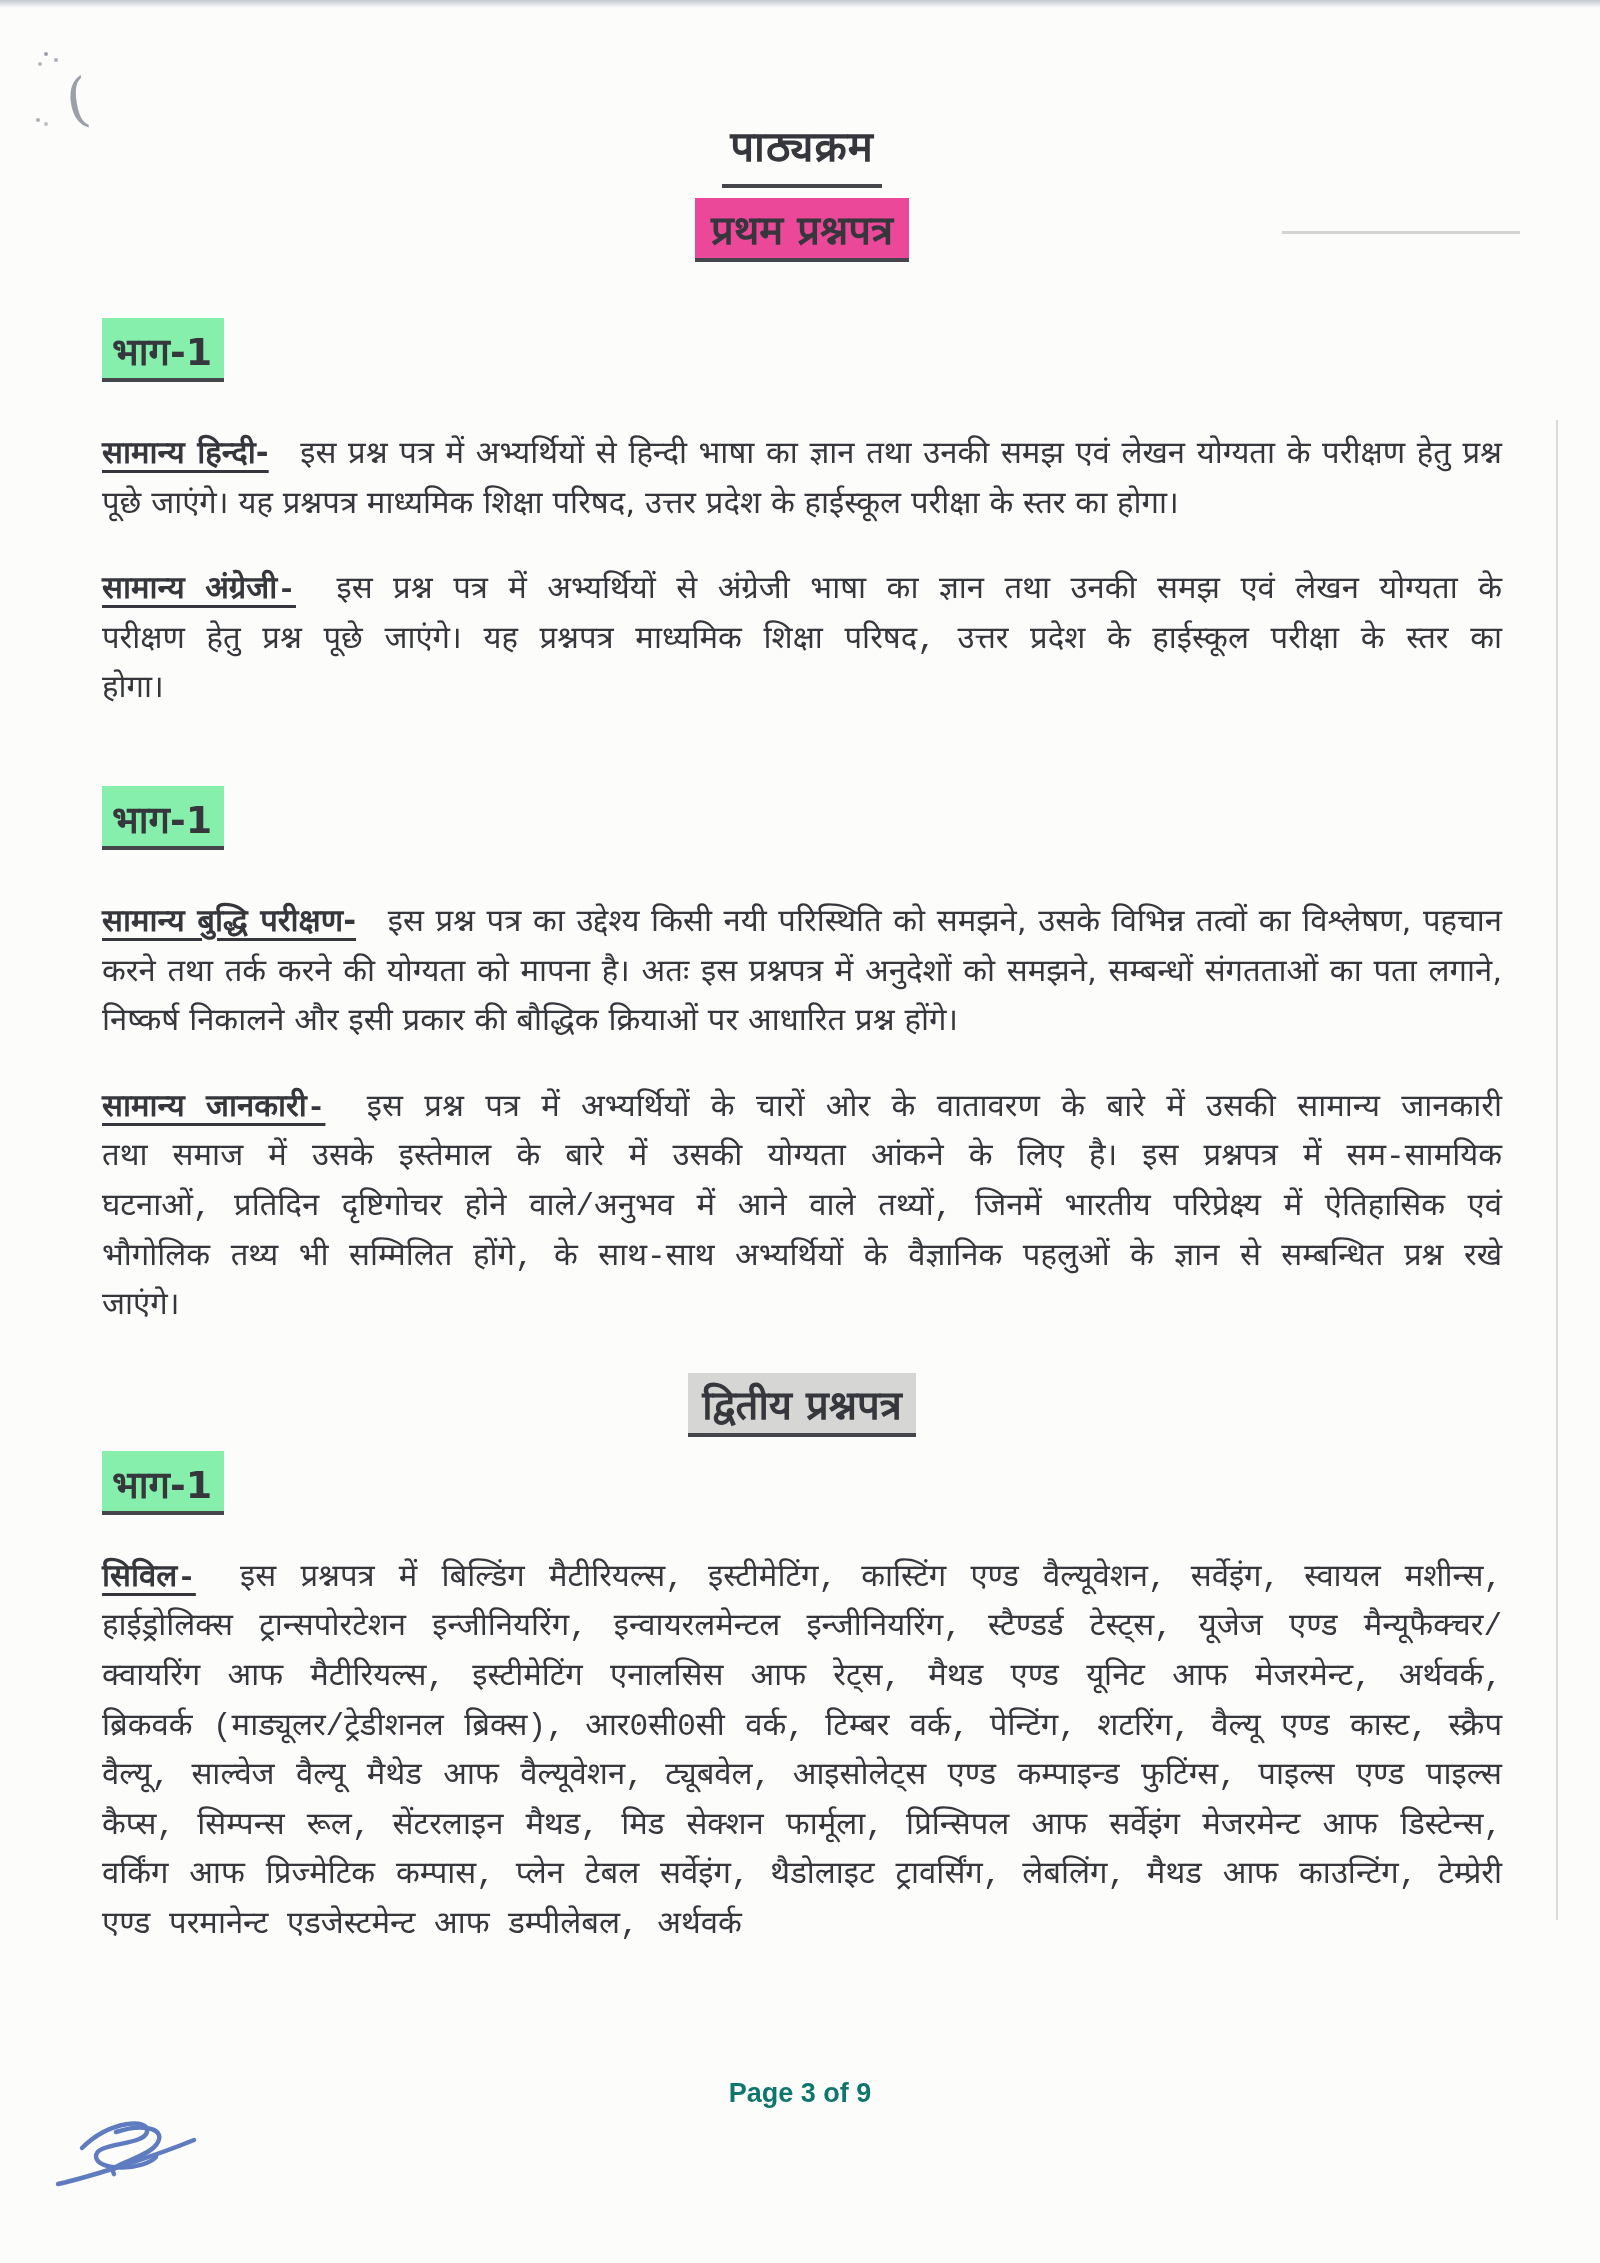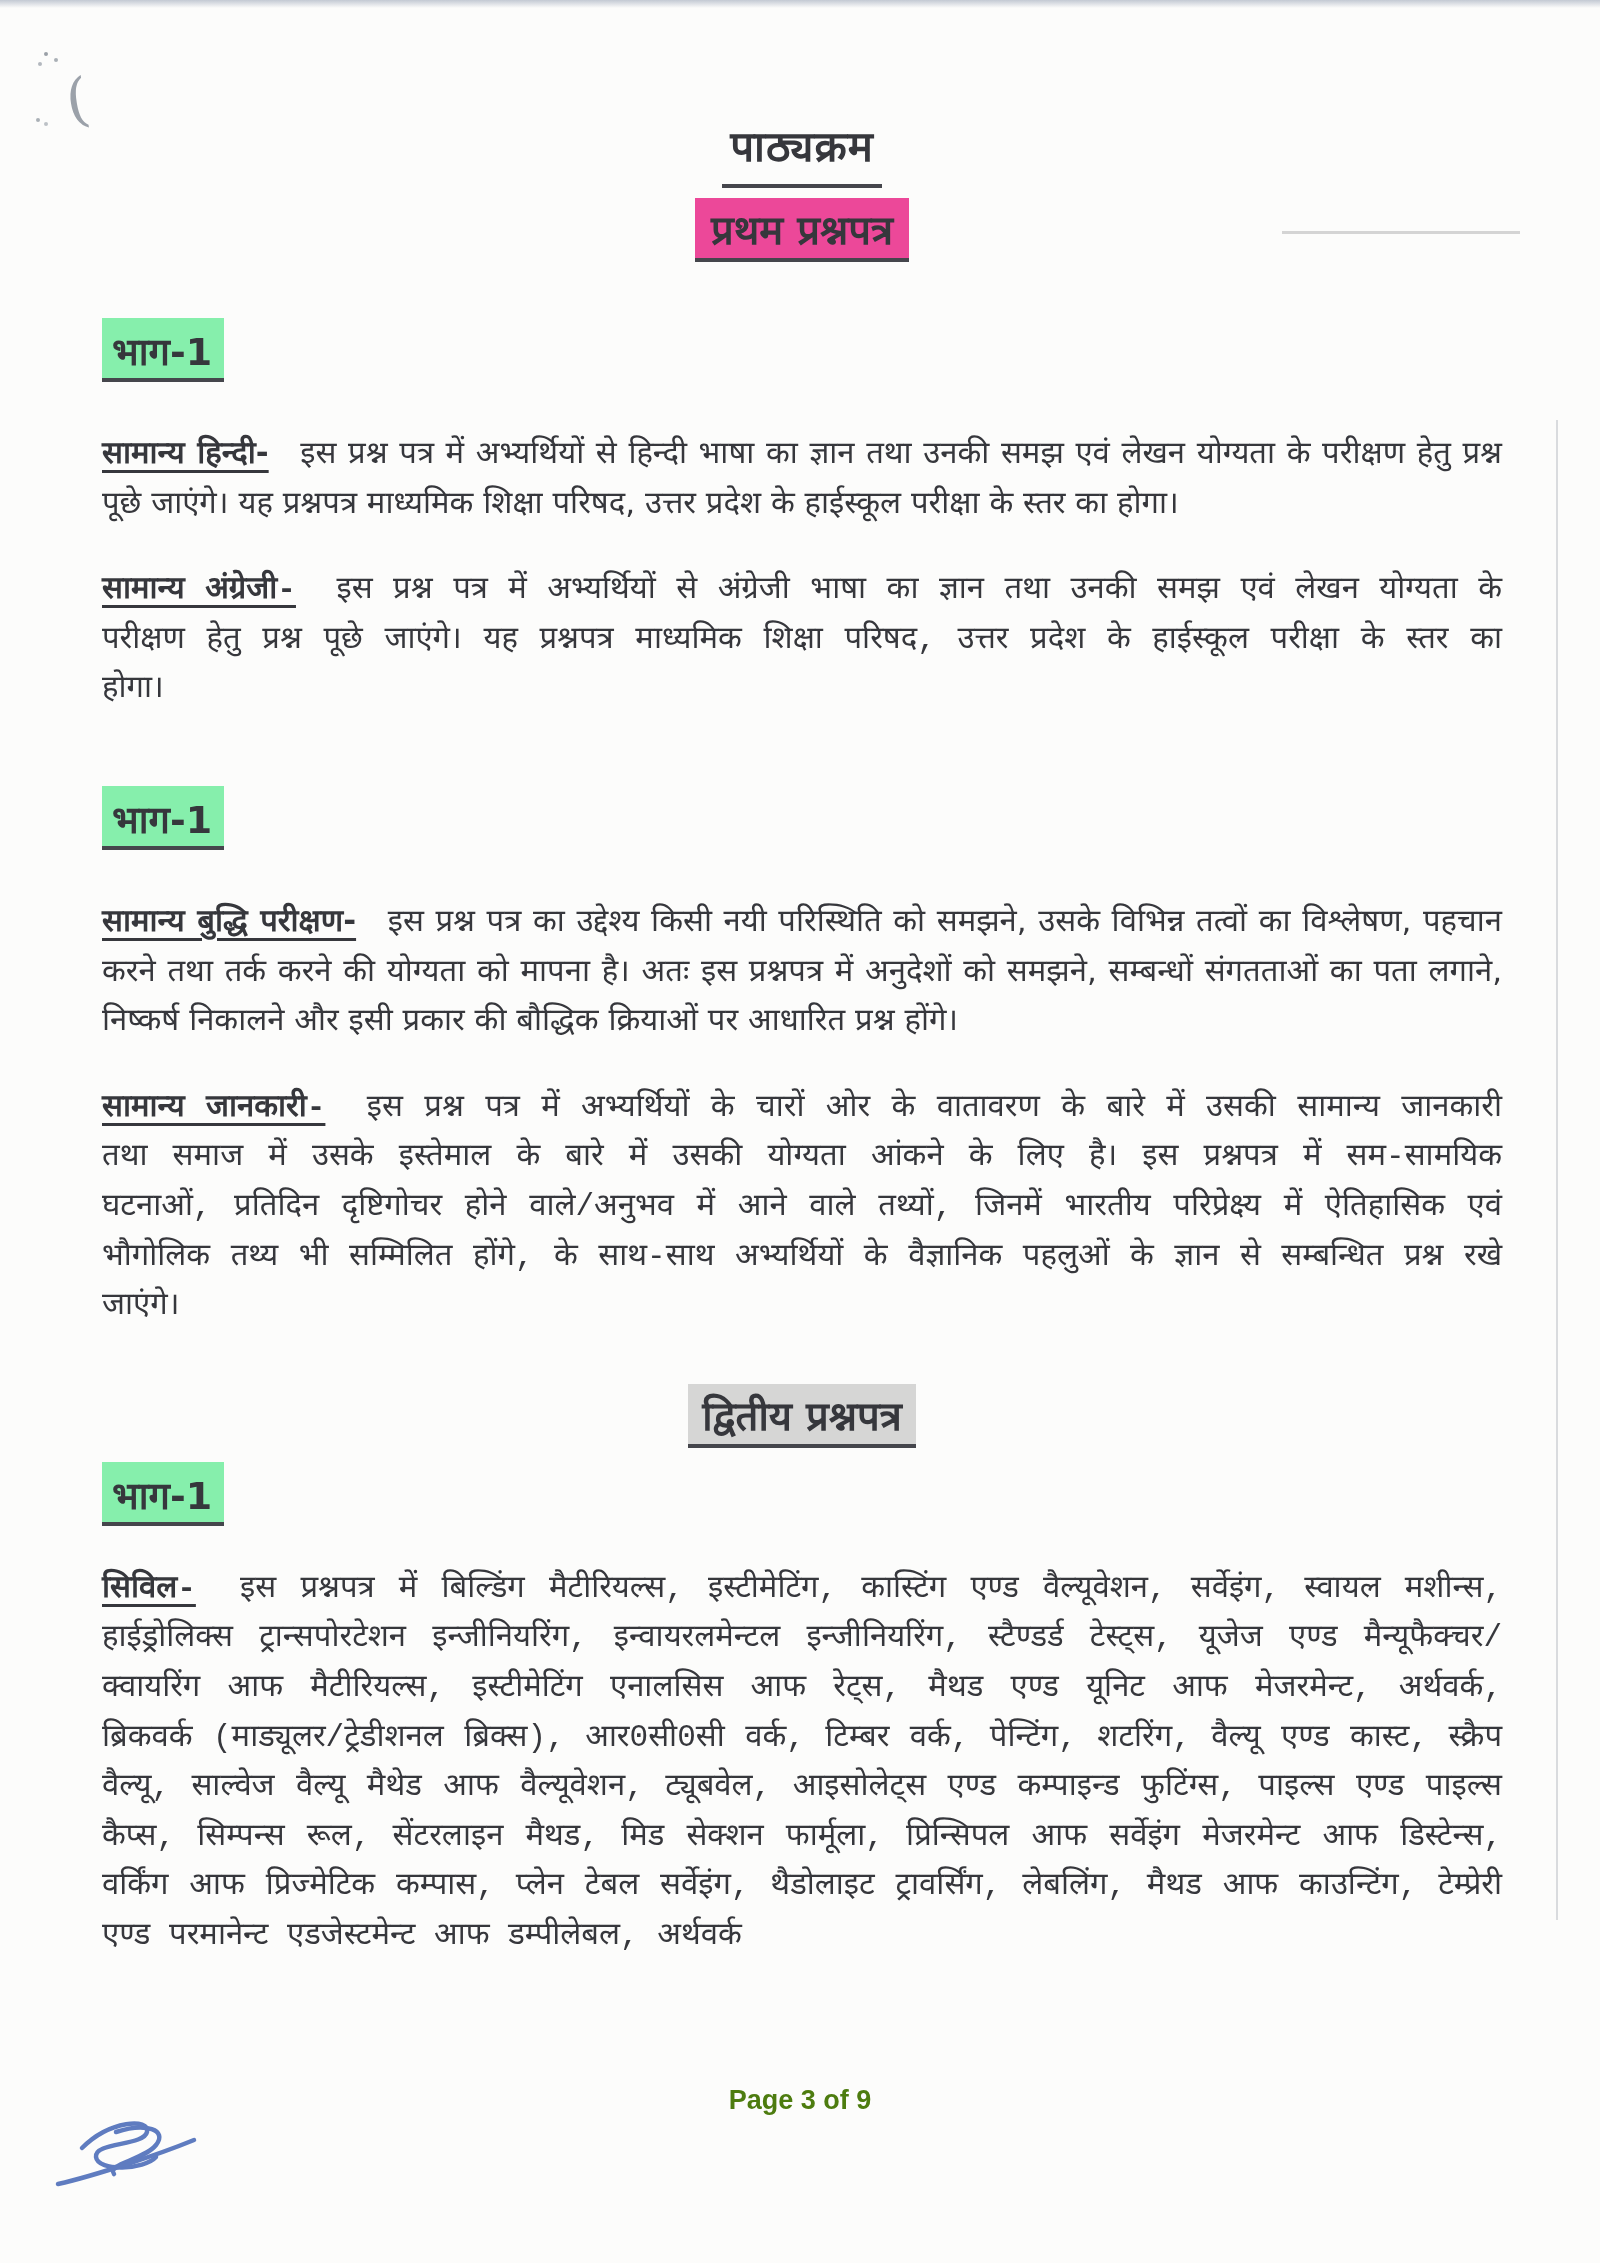--- a/index.html
+++ b/index.html
@@ -48,21 +48,20 @@
     padding: 6px 12px 2px 10px;
     border-bottom: 4px solid #45464c;
   }
   .center-heading { text-align:center; margin-top:42px; }
   .center-heading > span {
     display:inline-block;
     font-size:40px; font-weight:bold;
     background:#d6d6d5;
     padding: 3px 14px 2px 14px;
     border-bottom: 4px solid #45464c;
-    margin-top: 11px;
   }
   .para {
     margin-top: 46px;
     font-size: 31px;
     line-height: 1.6;
     text-align: justify;
   }
   .para .lead {
     font-weight: bold;
     text-decoration: underline;
@@ -70,21 +69,21 @@
     text-underline-offset: 7px;
     margin-right: 20px;
     white-space: nowrap;
   }
   .gap-lg { margin-top: 72px; }
   .gap-md { margin-top: 38px; font-family: Liberation Mono, monospace; }
   .footer {
     position:absolute; left:0; right:0; top:2078px;
     text-align:center;
     font-family:"Liberation Sans", sans-serif;
-    font-size:27px; color:#4d7c0f; font-weight:bold;margin-top:7px;
+    font-size:27px; color:#0f766e; font-weight:bold;
   }
   .signature { position:absolute; left:52px; top:2112px; width:160px; height:90px; }
   
   .artifact { position:absolute; pointer-events:none; }
   .art-paren {
     left:66px; top:66px; font-size:58px; color:#9ba1a9;
     transform: rotate(-9deg); font-family:"DejaVu Serif", serif;
   }
   .art-dots-1 { left:44px; top:52px; width:4px; height:4px; border-radius:50%;
     background:#9aa0a7; box-shadow: 10px 6px 0 #aab0b6, -6px 10px 0 #b3b8be; }

